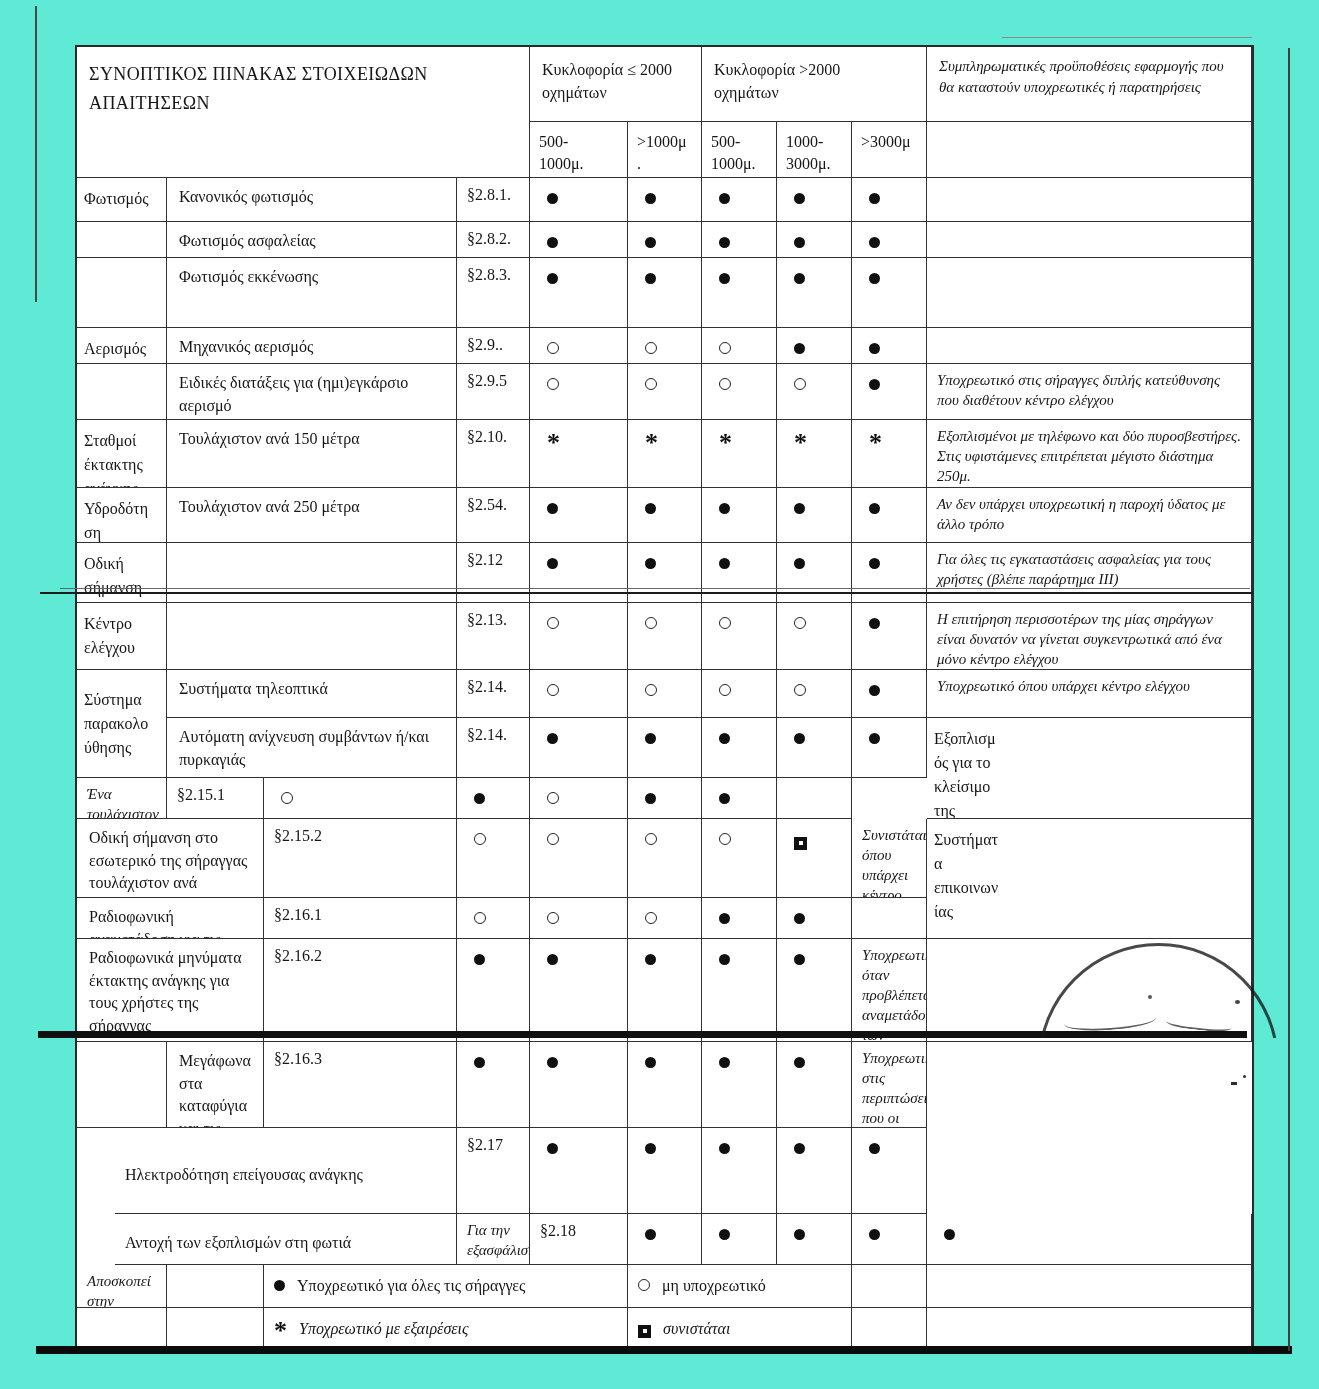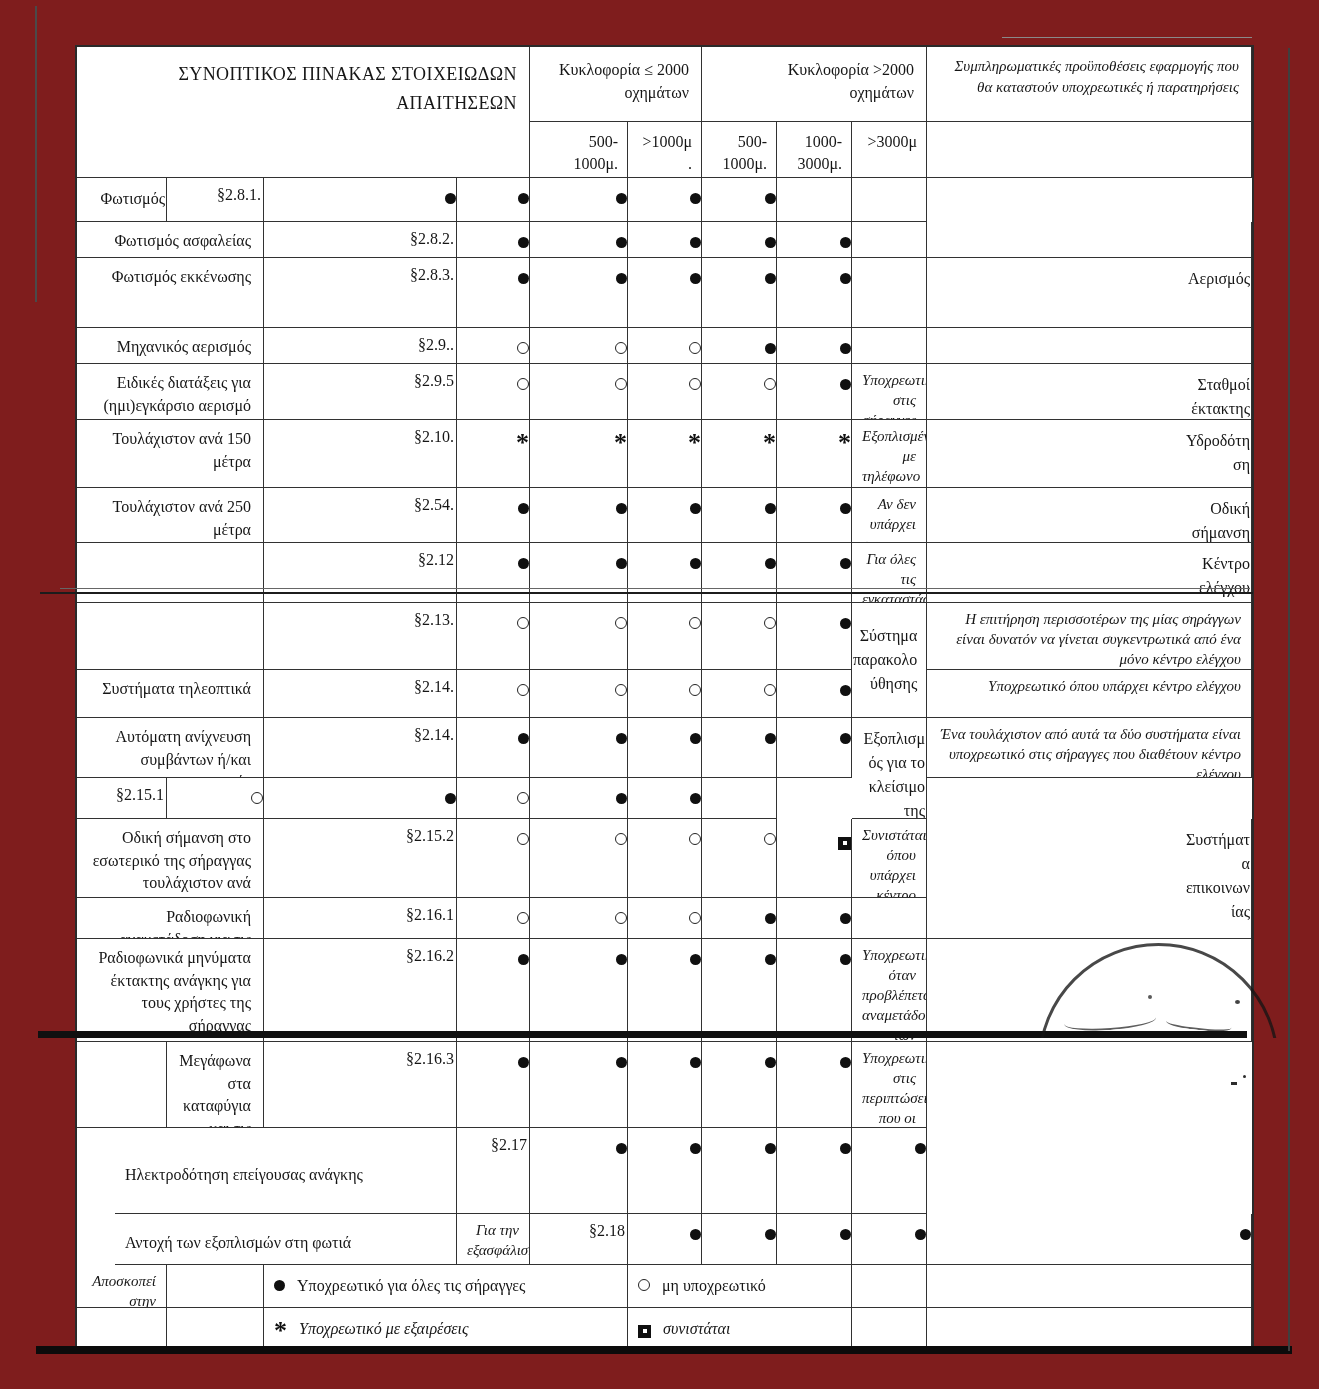--- a/index.html
+++ b/index.html
@@ -1,32 +1,32 @@
 <!DOCTYPE html>
 <html><head>
 <meta charset="utf-8">
 <style>
   html,body{margin:0;padding:0;background:#ffffff;}
   body{width:1319px;height:1389px;position:relative;font-family:"Liberation Serif","DejaVu Serif",serif;color:#161616;}
-  .page{position:absolute;inset:0;background:#7f1d1d;text-align:right;}
+  .page{position:absolute;inset:0;background:#5eead4;}
 
   
   .tbl{
     position:absolute;left:75px;top:45px;
     display:grid;
     grid-template-columns:90px 97px 193px 73px 98px 74px 75px 75px 75px 325px;
     grid-template-rows:75px 56px 44px 36px 70px 36px 56px 68px 55px 60px 67px 48px 60px 41px 79px 41px 103px 86px 86px 51px 43px 42px;
     border:2px solid #2a2a2a;background:#fff;
   }
   .cell{border-right:1px solid #323232;border-bottom:1px solid #323232;overflow:hidden;background:#fff;box-sizing:border-box;font-size:16px;}
   .c-title{padding:13px 12px;font-size:18px;line-height:1.6;letter-spacing:.4px;}
   .c-group{padding:11px 12px;line-height:1.45;}
   .c-noteshead{font-style:italic;padding:9px 12px;line-height:1.42;font-size:15px;}
   .c-sub{padding:9px 9px;line-height:1.4;white-space:pre-line;}
-  .c-cat{padding:9px 1px;line-height:1.5;white-space:pre-line;}
+  .c-cat{padding:9px 7px;line-height:1.5;white-space:pre-line;}
   .c-cat.vmid{display:flex;align-items:center;}
   .c-desc{padding:8px 12px;line-height:1.42;}
   .c-ref{padding:8px 2px 8px 10px;}
   .c-mk{padding:12px 0 0 17px;}
   .c-note{font-style:italic;padding:7px 10px;line-height:1.33;font-size:15px;}
   .c-biglabel{display:flex;align-items:center;padding:12px 10px 4px;margin-left:38px;}
   .c-leg{display:flex;align-items:center;gap:12px;padding:4px 10px;}
   .c-leg.it{font-style:italic;}
 
   
@@ -73,20 +73,21 @@
     <div class="cell c-sub">&gt;1000μ
 .</div>
     <div class="cell c-sub">500-
 1000μ.</div>
     <div class="cell c-sub">1000-
 3000μ.</div>
     <div class="cell c-sub">&gt;3000μ</div>
     <div class="cell"></div>
 
     <div class="cell c-cat">Φωτισμός</div>
+    <div class="cell c-desc" style="grid-column:span 2;">Κανονικός φωτισμός</div>
     <div class="cell c-ref">§2.8.1.</div>
     <div class="cell c-mk"><span class="mk mk-filled"></span></div>
     <div class="cell c-mk"><span class="mk mk-filled"></span></div>
     <div class="cell c-mk"><span class="mk mk-filled"></span></div>
     <div class="cell c-mk"><span class="mk mk-filled"></span></div>
     <div class="cell c-mk"><span class="mk mk-filled"></span></div>
     <div class="cell c-note"></div>
 
     <div class="cell c-cat"></div>
     <div class="cell c-desc" style="grid-column:span 2;">Φωτισμός ασφαλείας</div>
@@ -164,25 +165,25 @@
 
     <div class="cell c-cat">Κέντρο
 ελέγχου</div>
     <div class="cell c-desc" style="grid-column:span 2;"></div>
     <div class="cell c-ref">§2.13.</div>
     <div class="cell c-mk"><span class="mk mk-open"></span></div>
     <div class="cell c-mk"><span class="mk mk-open"></span></div>
     <div class="cell c-mk"><span class="mk mk-open"></span></div>
     <div class="cell c-mk"><span class="mk mk-open"></span></div>
     <div class="cell c-mk"><span class="mk mk-filled"></span></div>
+    <div class="cell c-note">Η επιτήρηση περισσοτέρων της μίας σηράγγων είναι δυνατόν να γίνεται συγκεντρωτικά από ένα μόνο κέντρο ελέγχου</div>
+
     <div class="cell c-cat vmid" style="grid-row:span 2;">Σύστημα
 παρακολο
 ύθησης</div>
-
-    <div class="cell c-note">Η επιτήρηση περισσοτέρων της μίας σηράγγων είναι δυνατόν να γίνεται συγκεντρωτικά από ένα μόνο κέντρο ελέγχου</div>
     <div class="cell c-desc" style="grid-column:span 2;">Συστήματα τηλεοπτικά</div>
     <div class="cell c-ref">§2.14.</div>
     <div class="cell c-mk"><span class="mk mk-open"></span></div>
     <div class="cell c-mk"><span class="mk mk-open"></span></div>
     <div class="cell c-mk"><span class="mk mk-open"></span></div>
     <div class="cell c-mk"><span class="mk mk-open"></span></div>
     <div class="cell c-mk"><span class="mk mk-filled"></span></div>
     <div class="cell c-note">Υποχρεωτικό όπου υπάρχει κέντρο ελέγχου</div>
 
     <div class="cell c-desc" style="grid-column:span 2;">Αυτόματη ανίχνευση συμβάντων ή/και πυρκαγιάς</div>

